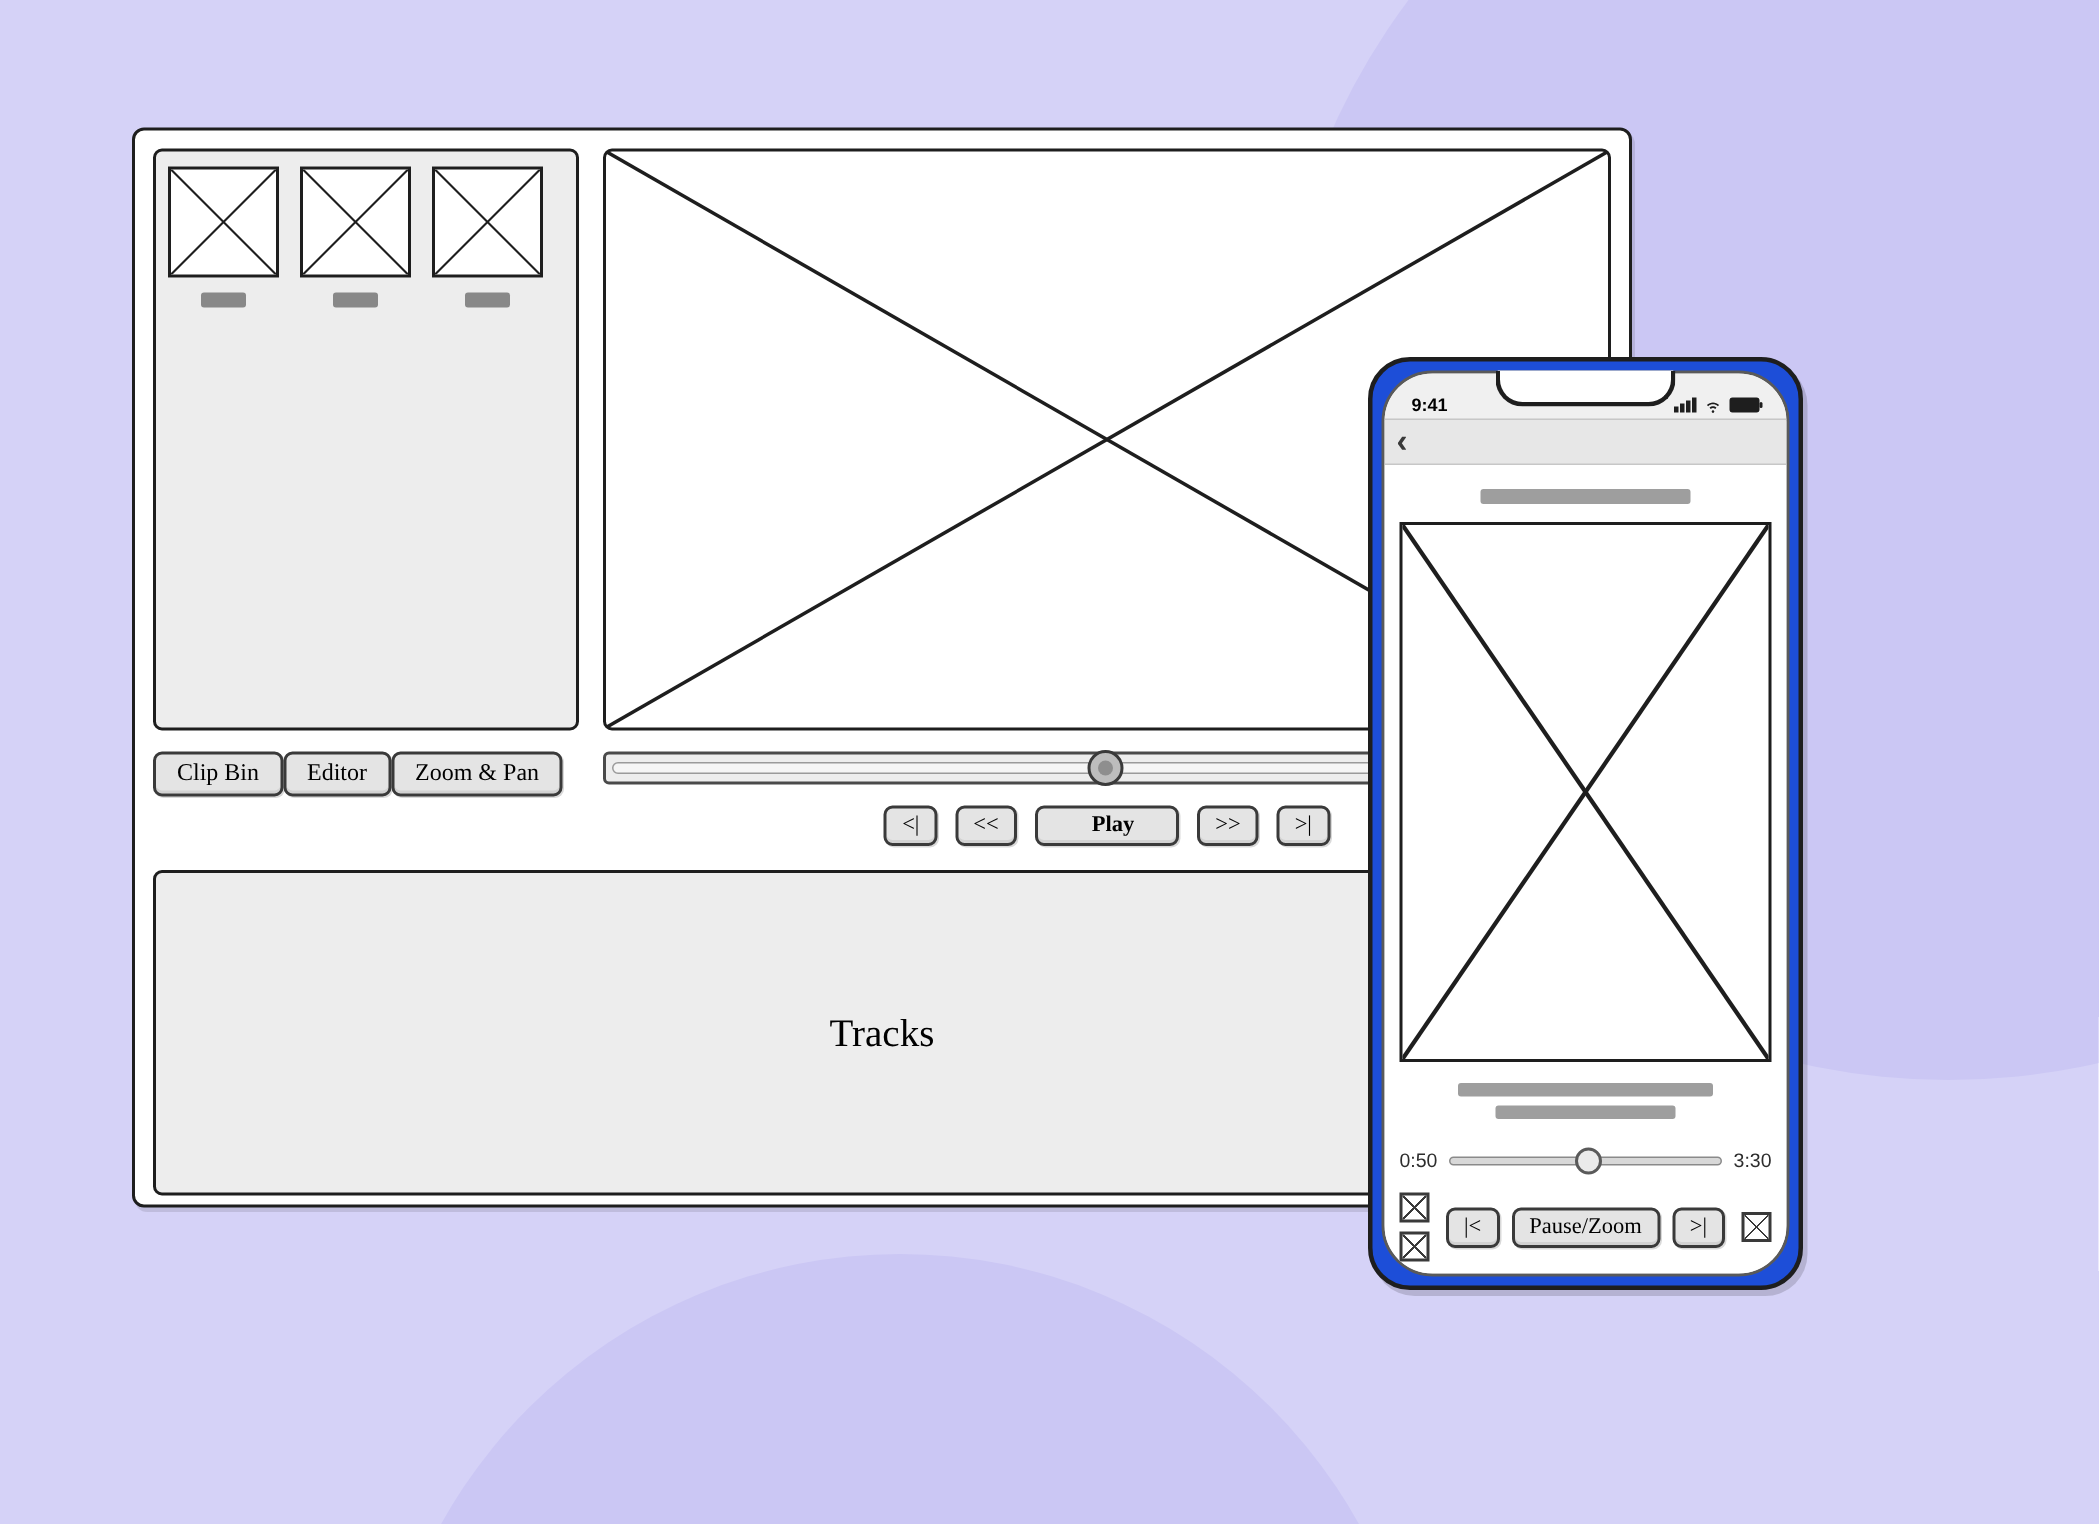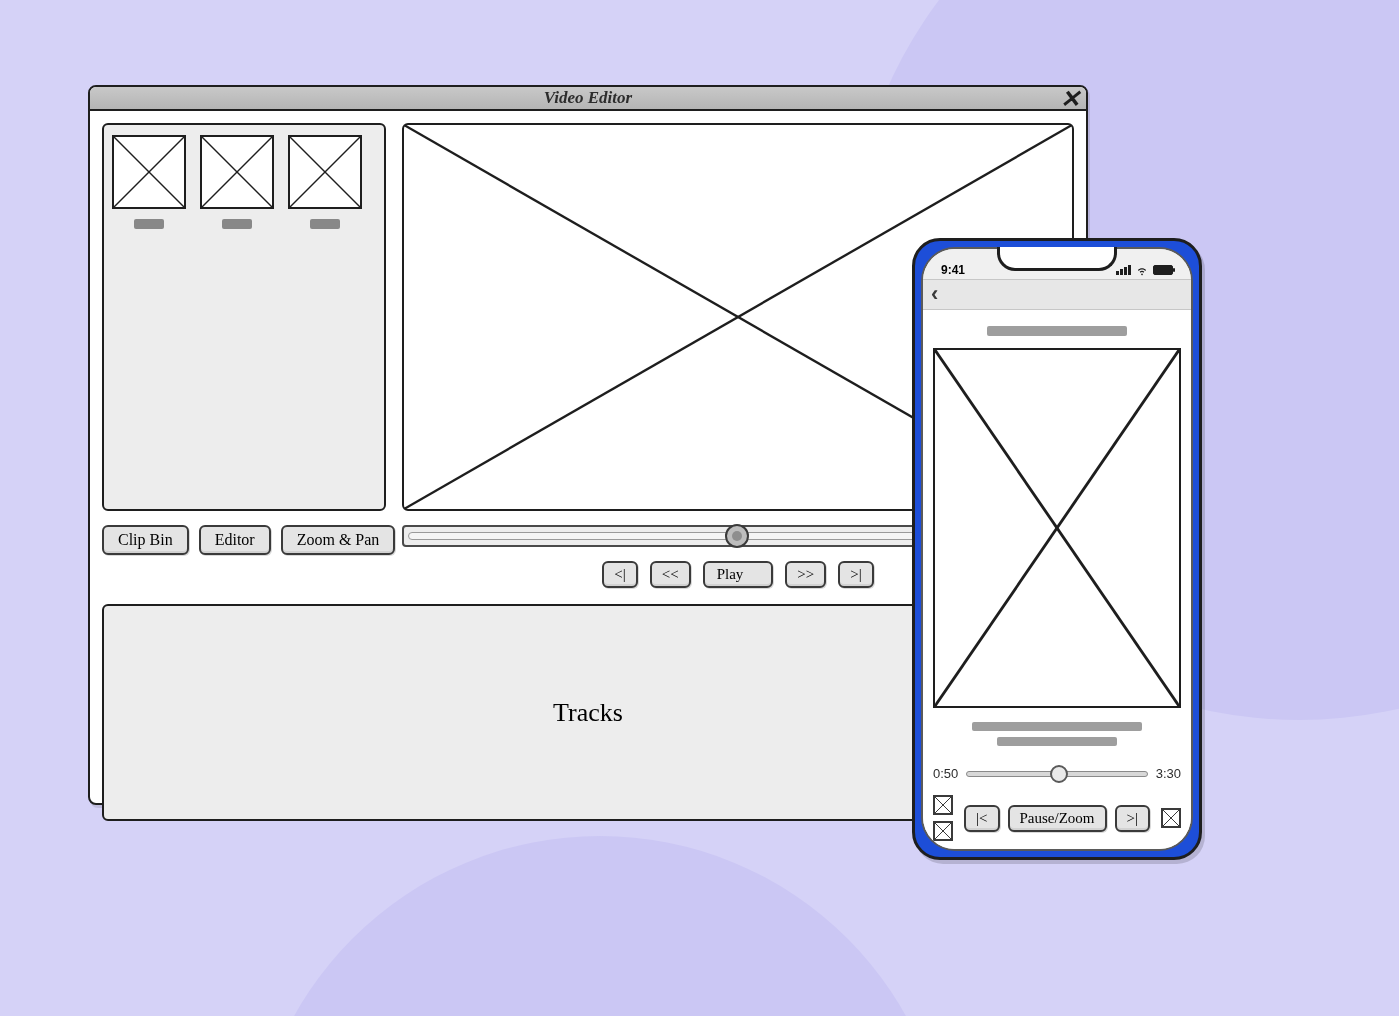--- a/index.html
+++ b/index.html
@@ -112,21 +112,20 @@
   .preview-panel svg { position:absolute; inset:0; width:100%; height:100%; }
 
   .under-row {
     display: flex;
     margin-top: 14px;
     gap: 16px;
     align-items: flex-start;
   }
   .btn-row {
     display: flex;
-    gap: 10px;
     width: 284px;
   }
   .wf-btn {
     background: #e4e4e4;
     border: 2px solid #3a3a3a;
     border-radius: 6px;
     padding: 4px 14px;
     font-family: inherit;
     font-size: 16px;
     box-shadow: inset 0 -2px 0 rgba(0,0,0,0.08), 1px 1px 0 rgba(0,0,0,0.15);
@@ -282,24 +281,20 @@
   .ph-xicon::after{background:linear-gradient(to top left, transparent 47%, #3a3a3a 47%, #3a3a3a 53%, transparent 53%);}
   .ph-left-icons{display:flex;flex-direction:column;gap:6px;}
 </style>
 </head>
 <body>
 
 <div class="bg-blob"></div>
 <div class="bg-blob2"></div>
 
 <div class="desktop-window">
-  <div class="titlebar">
-    <span>Video Editor</span>
-    <span class="close-x">✕</span>
-  </div>
   <div class="window-body">
     <div class="upper-row">
       <div class="bin-panel">
         <div class="thumb-col">
           <div class="thumb">
             <svg viewBox="0 0 100 100" preserveAspectRatio="none">
                 <line x1="0" y1="0" x2="100" y2="100" stroke="#1e1e1e" stroke-width="2"></line>
                 <line x1="100" y1="0" x2="0" y2="100" stroke="#1e1e1e" stroke-width="2"></line>
               </svg>
           </div>
@@ -339,21 +334,21 @@
         <button class="wf-btn">Zoom &amp; Pan</button>
       </div>
       <div class="playback-col">
         <div class="scrubber">
           <div class="scrubber-track"></div>
           <div class="scrubber-thumb"></div>
         </div>
         <div class="transport-row">
           <button class="wf-btn small">&lt;|</button>
           <button class="wf-btn small">&lt;&lt;</button>
-          <button class="wf-btn small" style="padding-left:12px;padding-right:28px;">Play</button>
+          <button class="wf-btn small" style="padding-left:36px;padding-right:28px;font-weight:bold;">Play</button>
           <button class="wf-btn small">&gt;&gt;</button>
           <button class="wf-btn small">&gt;|</button>
         </div>
       </div>
     </div>
 
     <div class="tracks-panel">
       <span>Tracks</span>
     </div>
   </div>

